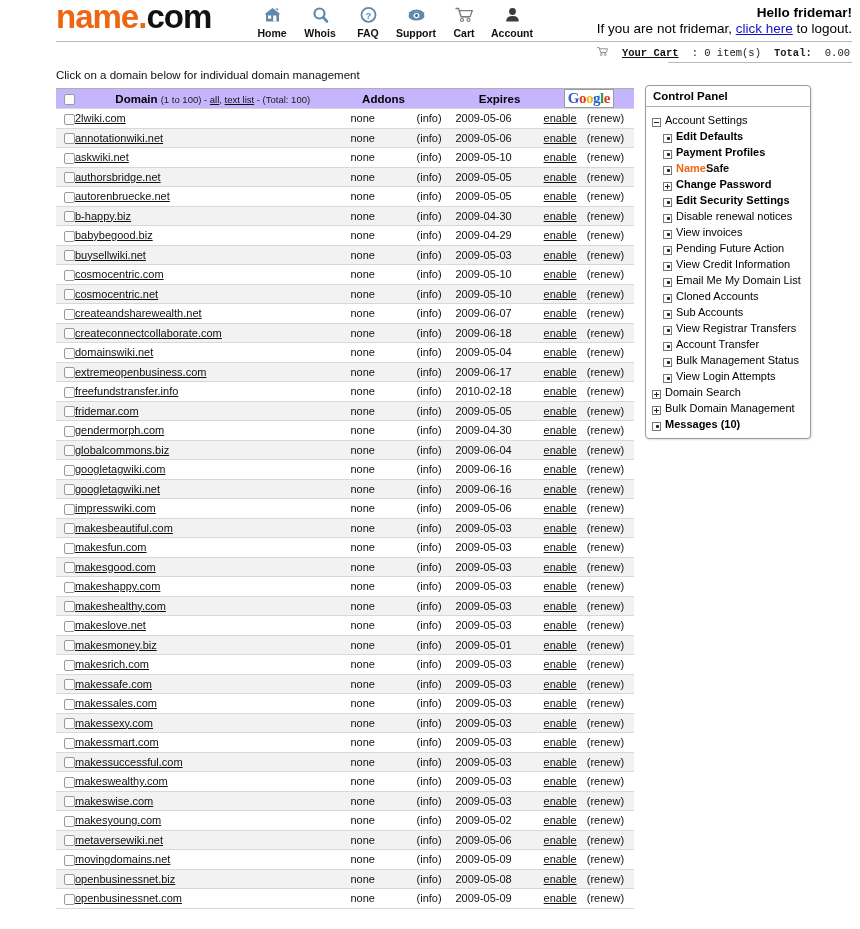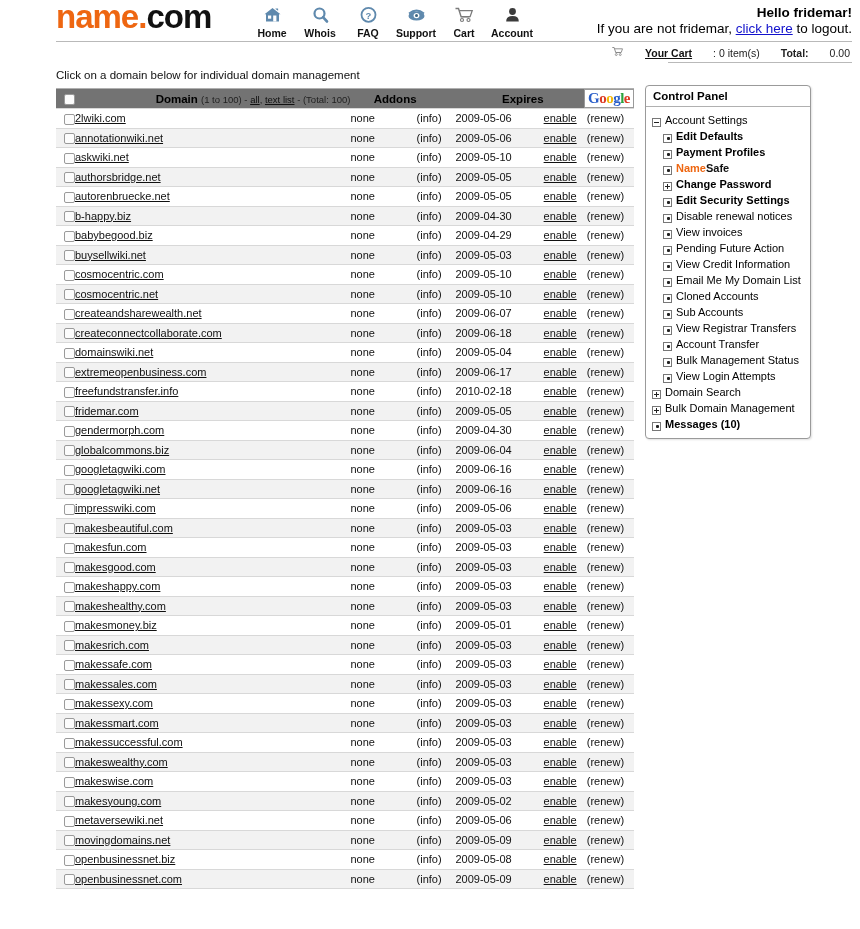--- a/index.html
+++ b/index.html
@@ -44,21 +44,21 @@
   #greeting a { color: #1111cc; }
 
   #hrule {
     position: absolute; left: 56px; right: 8px; top: 41px;
     border-top: 1px solid #b9b9b9; height: 0;
   }
 
   #cartline {
     position: absolute; right: 10px; top: 46px;
     font-size: 10.5px; color: #222;
-    display: flex; align-items: center; gap: 21px;
+    display: flex; align-items: center; gap: 13px; font-family: Liberation Mono, monospace;
   }
   #cartline a { color: #111; font-weight: bold; }
   #cartline b { font-weight: bold; }
   #cartrule {
     position: absolute; right: 8px; top: 62px; width: 184px;
     border-top: 1px solid #b9b9b9; height: 0;
   }
 
   
   #content { position: absolute; left: 0; top: 68px; right: 0; }
@@ -71,21 +71,21 @@
 
   
   table.domains { border-collapse: collapse; width: 578px; font-size: 11px; }
   table.domains th, table.domains td {
     padding: 0; height: 19.5px; vertical-align: middle;
     border-bottom: 1px solid #d8d8d8;
   }
   thead th {
     border-top: 1px solid #b0b0b0;
     border-bottom: 1px solid #b0b0b0;
-    background: #737373; height: 24px; text-align: right;
+    background: #c4b5fd; height: 24px; text-align: center;
     font-weight: bold; font-size: 11.5px;
   }
   .c-check  { width: 18px; padding-left: 8px !important; }
   .c-domain { width: 286px; }
   .c-addon  { width: 68px; }
   .c-info   { width: 40px; }
   .c-exp    { width: 92px; }
   .c-enable { width: 44px; }
   .c-renew  { width: 48px; }
 
@@ -517,20 +517,29 @@
             <td class="c-check"><span class="cbx"></span></td>
             <td class="c-domain"><a href="#">makeshealthy.com</a></td>
             <td class="c-addon">none</td>
             <td class="c-info">(info)</td>
             <td class="c-exp">2009-05-03</td>
             <td class="c-enable"><a href="#">enable</a></td>
             <td class="c-renew">(renew)</td>
           </tr>
           <tr>
             <td class="c-check"><span class="cbx"></span></td>
+            <td class="c-domain"><a href="#">makeslove.net</a></td>
+            <td class="c-addon">none</td>
+            <td class="c-info">(info)</td>
+            <td class="c-exp">2009-05-03</td>
+            <td class="c-enable"><a href="#">enable</a></td>
+            <td class="c-renew">(renew)</td>
+          </tr>
+          <tr>
+            <td class="c-check"><span class="cbx"></span></td>
             <td class="c-domain"><a href="#">makesmoney.biz</a></td>
             <td class="c-addon">none</td>
             <td class="c-info">(info)</td>
             <td class="c-exp">2009-05-01</td>
             <td class="c-enable"><a href="#">enable</a></td>
             <td class="c-renew">(renew)</td>
           </tr>
           <tr>
             <td class="c-check"><span class="cbx"></span></td>
             <td class="c-domain"><a href="#">makesrich.com</a></td>

